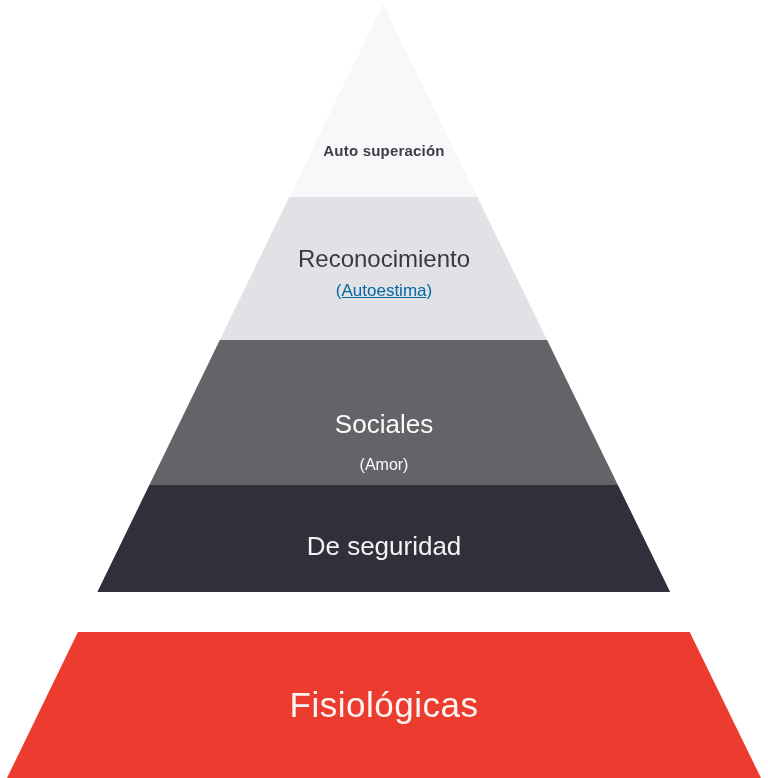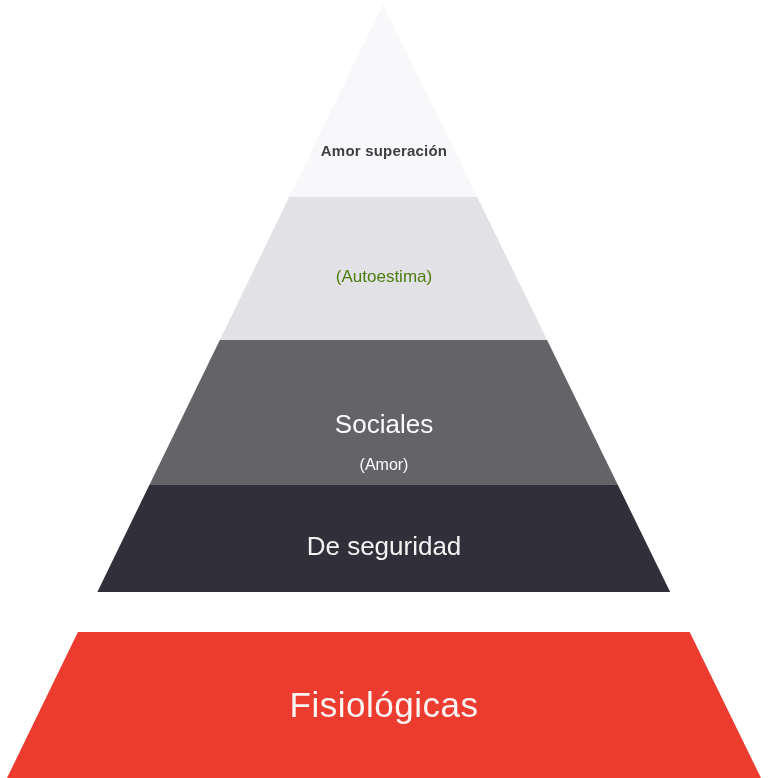--- a/index.html
+++ b/index.html
@@ -50,25 +50,26 @@
   .lbl4 { font-size: 26px; }
   .lbl5 { font-size: 35px; letter-spacing: 0.5px; }
 </style>
 </head>
 <body>
 
 <div class="stage">
   <div class="pyramid">
 
     <div class="band band1" style="background-color: rgb(248, 248, 251);">
-      <div class="lbl lbl1" style="color: rgb(62, 61, 66);">Amor superación</div>
+      <div class="lbl lbl1" style="color: rgb(62, 61, 66);">Auto superación</div>
     </div>
 
     <div class="band band2" style="background-color: rgb(226, 225, 229);">
-      <div class="lbl sub2" style="color: #4d7c0f;">(Autoestima)</div>
+      <div class="lbl lbl2" style="color: rgb(58, 57, 62);">Reconocimiento</div>
+      <div class="lbl sub2" style="color: #0369a1; text-decoration: underline;">(Autoestima)</div>
     </div>
 
     <div class="band band3" style="background-color: rgb(100, 99, 103);">
       <div class="lbl lbl3" style="color: rgb(253, 252, 252);">Sociales</div>
       <div class="lbl sub3" style="color: rgb(253, 252, 252);">(Amor)</div>
     </div>
 
     <div class="band band4" style="background-color: rgb(48, 47, 58);">
       <div class="lbl lbl4" style="color: rgb(244, 242, 242);">De seguridad</div>
     </div>

